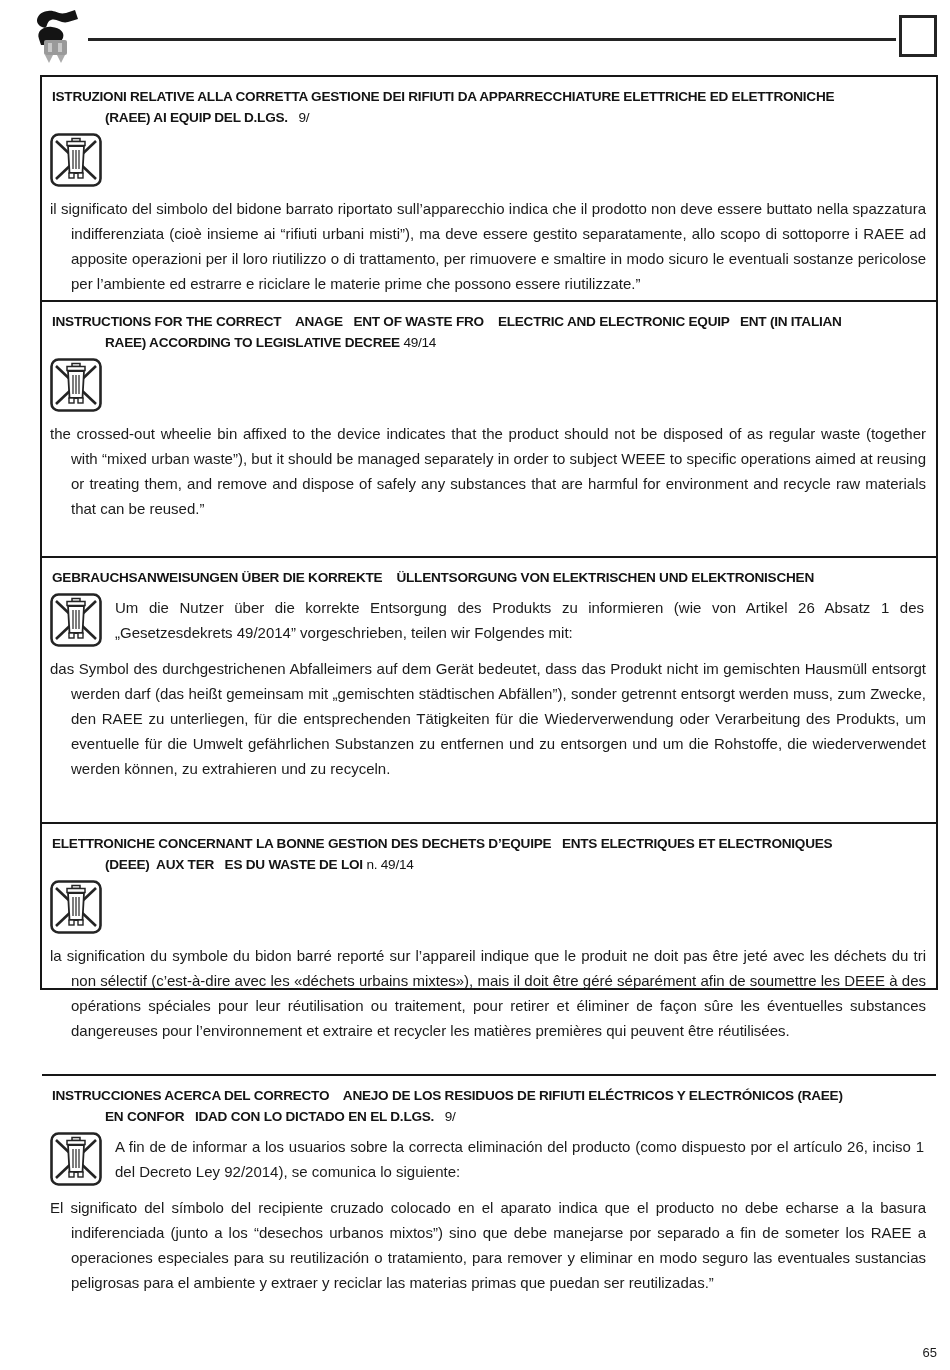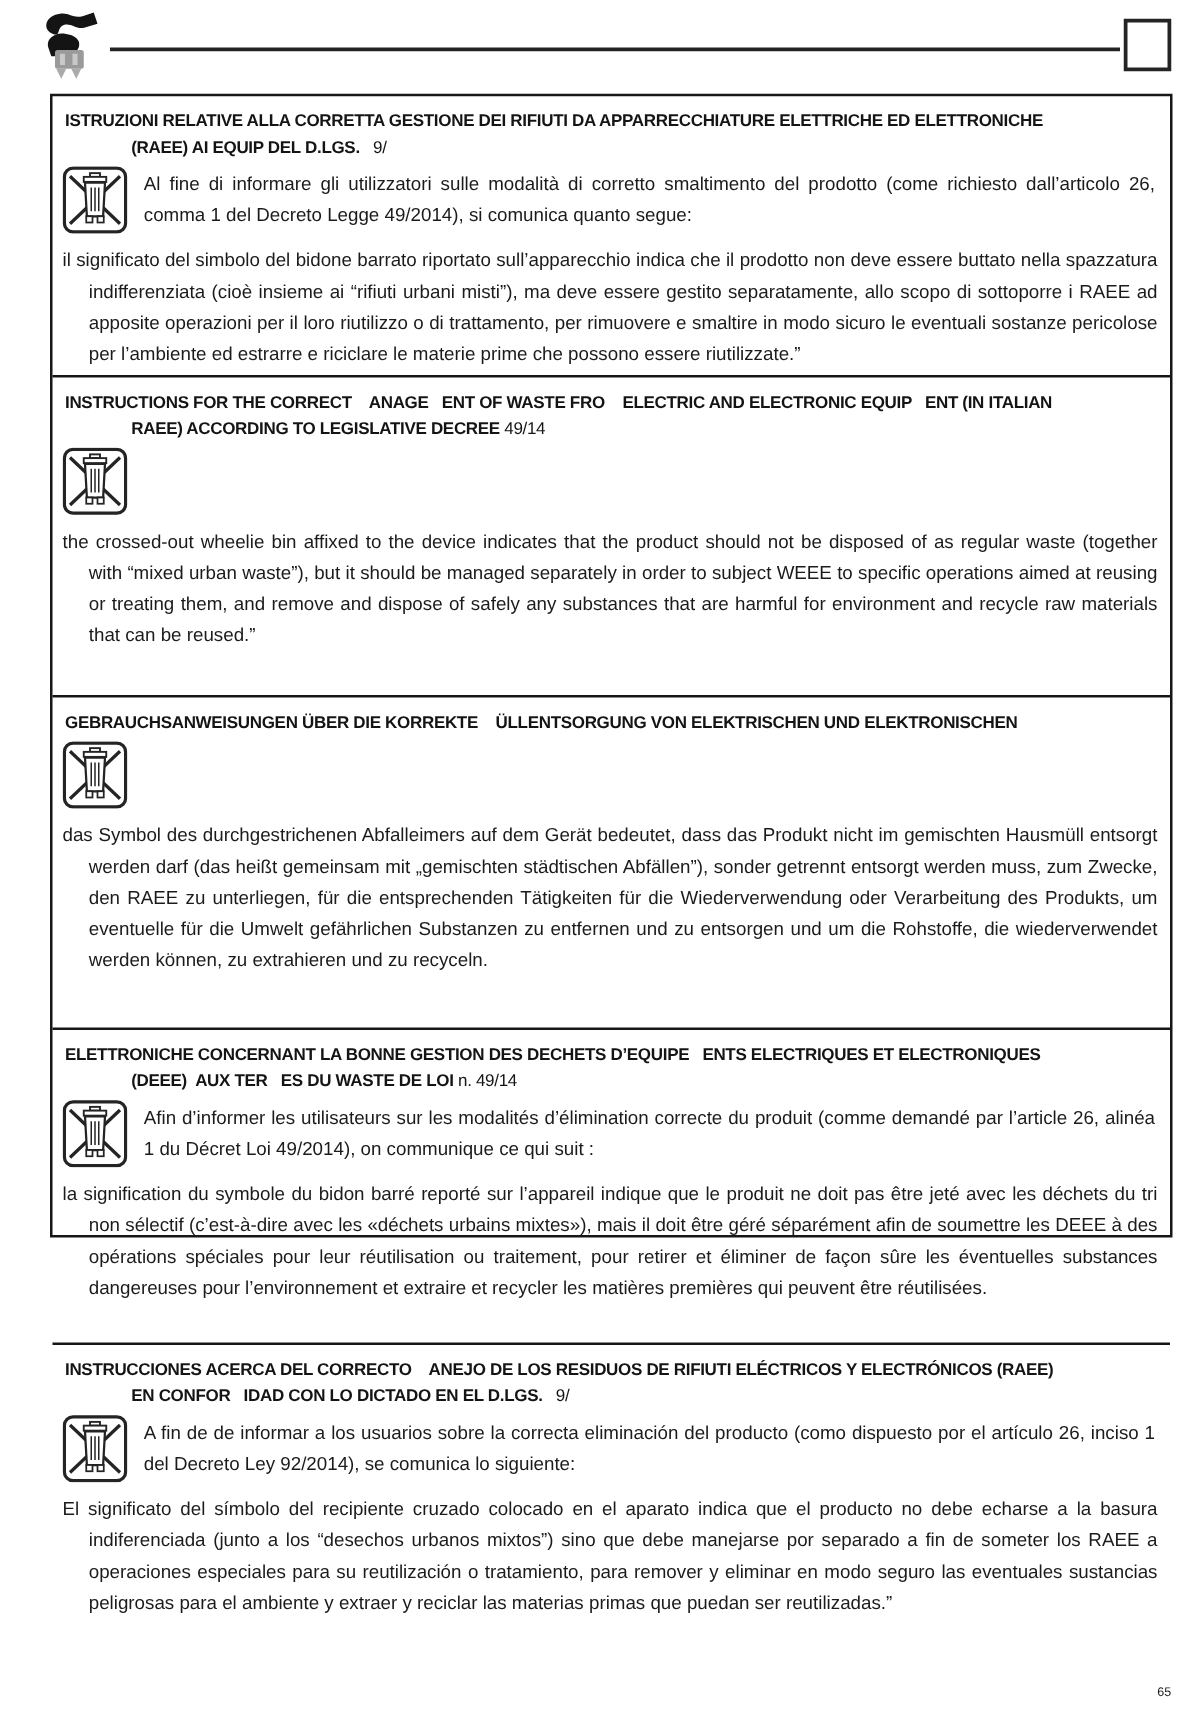--- a/index.html
+++ b/index.html
@@ -26,21 +26,21 @@
   .h1{margin-left:2px;}
   .h2{margin-left:55px;}
   .h-suffix{font-weight:400;}
   .icon-row{display:flex;align-items:center;gap:13px;margin-top:5px;padding-right:2px;}
   .weee-icon{flex:0 0 52px;width:52px;height:54px;}
   .intro{font-size:15px;line-height:25px;text-align:justify;margin:0;flex:1;}
   .body-par{
     font-size:15px;line-height:25px;text-align:justify;
     margin:9px 0 0 0;padding-left:21px;text-indent:-21px;
   }
-  .page-num{position:absolute;right:13px;bottom:10px;font-size:10px;color:#1b1b1b;}
+  .page-num{position:absolute;right:13px;bottom:10px;font-size:13px;color:#1b1b1b;}
 </style>
 </head>
 <body>
 
 <div class="page">
 
   <svg class="logo" viewBox="0 0 64 60" aria-hidden="true">
     <path d="M14 21 C5 17 9 6 20 5 C28 4 30 9 38 7 L47 4 L50 13 L40 16 C33 18 29 12 23 14 C17 16 21 24 14 21 Z" fill="#141414"></path>
     <path d="M11 33 C8 25 16 20 24 21 C32 22 37 26 35 32 L31 39 L13 39 Z" fill="#141414"></path>
     <rect x="16" y="34" width="23" height="15" rx="2" fill="#9a9a9a"></rect>
@@ -64,21 +64,20 @@
           <line x1="46" y1="8" x2="6" y2="46" stroke="#242424" stroke-width="2.6"></line>
           <rect x="22" y="5.5" width="8" height="3" fill="#fff" stroke="#242424" stroke-width="1.5"></rect>
           <rect x="17" y="8.5" width="18" height="4" fill="#fff" stroke="#242424" stroke-width="1.5"></rect>
           <path d="M18 13 L34 13 L32.5 40 L19.5 40 Z" fill="#fff" stroke="#242424" stroke-width="1.8"></path>
           <line x1="23" y1="17" x2="23" y2="36" stroke="#242424" stroke-width="1.2"></line>
           <line x1="26" y1="17" x2="26" y2="36" stroke="#242424" stroke-width="1.2"></line>
           <line x1="29" y1="17" x2="29" y2="36" stroke="#242424" stroke-width="1.2"></line>
           <rect x="19" y="40" width="5" height="5" fill="#fff" stroke="#242424" stroke-width="1.4"></rect>
           <rect x="28" y="40" width="5" height="5" fill="#fff" stroke="#242424" stroke-width="1.4"></rect>
         </svg>
-        <p class="intro">Al fine di informare gli utilizzatori sulle modalità di corretto smaltimento del prodotto (come richiesto dall’articolo 26, comma 1 del  Decreto Legge 49/2014), si comunica quanto segue:</p>
       </div>
       <p class="body-par">il significato del simbolo del bidone barrato riportato sull’apparecchio indica che il prodotto non deve essere buttato nella spazzatura indifferenziata (cioè insieme ai “rifiuti urbani misti”), ma deve essere gestito separatamente, allo scopo di sottoporre i RAEE ad apposite operazioni per il loro riutilizzo o di trattamento, per rimuovere e smaltire in modo sicuro le eventuali sostanze pericolose per l’ambiente ed estrarre e riciclare le materie prime che possono essere riutilizzate.”</p>
     </div>
 
     <div class="sec s1">
       <div class="h1">INSTRUCTIONS FOR THE CORRECT    ANAGE   ENT OF WASTE FRO    ELECTRIC AND ELECTRONIC EQUIP   ENT (IN ITALIAN</div>
       <div class="h2"><span>RAEE) ACCORDING TO LEGISLATIVE DECREE</span><span class="h-suffix"> 49/14</span></div>
       <div class="icon-row">
         <svg class="weee-icon" viewBox="0 0 52 54" aria-hidden="true">
           <rect x="1.5" y="1.5" width="49" height="51" rx="7" fill="none" stroke="#242424" stroke-width="2.6"></rect>
@@ -106,20 +105,21 @@
           <line x1="46" y1="8" x2="6" y2="46" stroke="#242424" stroke-width="2.6"></line>
           <rect x="22" y="5.5" width="8" height="3" fill="#fff" stroke="#242424" stroke-width="1.5"></rect>
           <rect x="17" y="8.5" width="18" height="4" fill="#fff" stroke="#242424" stroke-width="1.5"></rect>
           <path d="M18 13 L34 13 L32.5 40 L19.5 40 Z" fill="#fff" stroke="#242424" stroke-width="1.8"></path>
           <line x1="23" y1="17" x2="23" y2="36" stroke="#242424" stroke-width="1.2"></line>
           <line x1="26" y1="17" x2="26" y2="36" stroke="#242424" stroke-width="1.2"></line>
           <line x1="29" y1="17" x2="29" y2="36" stroke="#242424" stroke-width="1.2"></line>
           <rect x="19" y="40" width="5" height="5" fill="#fff" stroke="#242424" stroke-width="1.4"></rect>
           <rect x="28" y="40" width="5" height="5" fill="#fff" stroke="#242424" stroke-width="1.4"></rect>
         </svg>
+        <p class="intro">Um die Nutzer über die korrekte Entsorgung des Produkts zu informieren (wie von Artikel 26 Absatz 1 des „Gesetzesdekrets 49/2014” vorgeschrieben, teilen wir Folgendes mit:</p>
       </div>
       <p class="body-par">das Symbol des durchgestrichenen Abfalleimers auf dem Gerät bedeutet, dass das Produkt nicht im gemischten Hausmüll entsorgt werden darf (das heißt gemeinsam mit „gemischten städtischen Abfällen”), sonder getrennt entsorgt werden muss, zum Zwecke, den RAEE zu unterliegen, für die entsprechenden Tätigkeiten für die Wiederverwendung oder Verarbeitung des Produkts, um eventuelle für die Umwelt gefährlichen Substanzen zu entfernen und zu entsorgen und um die Rohstoffe, die wiederverwendet werden können, zu extrahieren und zu recyceln.</p>
     </div>
 
     <div class="sec s3">
       <div class="h1">ELETTRONICHE CONCERNANT LA BONNE GESTION DES DECHETS D’EQUIPE   ENTS ELECTRIQUES ET ELECTRONIQUES</div>
       <div class="h2"><span>(DEEE)  AUX TER   ES DU WASTE DE LOI</span><span class="h-suffix"> n. 49/14</span></div>
       <div class="icon-row">
         <svg class="weee-icon" viewBox="0 0 52 54" aria-hidden="true">
           <rect x="1.5" y="1.5" width="49" height="51" rx="7" fill="none" stroke="#242424" stroke-width="2.6"></rect>
@@ -127,21 +127,20 @@
           <line x1="46" y1="8" x2="6" y2="46" stroke="#242424" stroke-width="2.6"></line>
           <rect x="22" y="5.5" width="8" height="3" fill="#fff" stroke="#242424" stroke-width="1.5"></rect>
           <rect x="17" y="8.5" width="18" height="4" fill="#fff" stroke="#242424" stroke-width="1.5"></rect>
           <path d="M18 13 L34 13 L32.5 40 L19.5 40 Z" fill="#fff" stroke="#242424" stroke-width="1.8"></path>
           <line x1="23" y1="17" x2="23" y2="36" stroke="#242424" stroke-width="1.2"></line>
           <line x1="26" y1="17" x2="26" y2="36" stroke="#242424" stroke-width="1.2"></line>
           <line x1="29" y1="17" x2="29" y2="36" stroke="#242424" stroke-width="1.2"></line>
           <rect x="19" y="40" width="5" height="5" fill="#fff" stroke="#242424" stroke-width="1.4"></rect>
           <rect x="28" y="40" width="5" height="5" fill="#fff" stroke="#242424" stroke-width="1.4"></rect>
         </svg>
-        <p class="intro">Afin d’informer les utilisateurs sur les modalités d’élimination correcte du produit (comme demandé par l’article 26, alinéa 1 du Décret Loi 49/2014), on communique ce qui suit :</p>
       </div>
       <p class="body-par">la signification du symbole du bidon barré reporté sur l’appareil indique que le produit ne doit pas être jeté avec les déchets du tri non sélectif (c’est-à-dire avec les «déchets urbains mixtes»), mais il doit être géré séparément afin de soumettre les DEEE à des opérations spéciales pour leur réutilisation ou traitement, pour retirer et éliminer de façon sûre les éventuelles substances dangereuses pour l’environnement et extraire et recycler les matières premières qui peuvent être réutilisées.</p>
     </div>
 
     <div class="sec s4">
       <div class="h1">INSTRUCCIONES ACERCA DEL CORRECTO    ANEJO DE LOS RESIDUOS DE RIFIUTI ELÉCTRICOS Y ELECTRÓNICOS (RAEE)</div>
       <div class="h2"><span>EN CONFOR   IDAD CON LO DICTADO EN EL D.LGS.</span><span class="h-suffix">   9/</span></div>
       <div class="icon-row">
         <svg class="weee-icon" viewBox="0 0 52 54" aria-hidden="true">
           <rect x="1.5" y="1.5" width="49" height="51" rx="7" fill="none" stroke="#242424" stroke-width="2.6"></rect>

